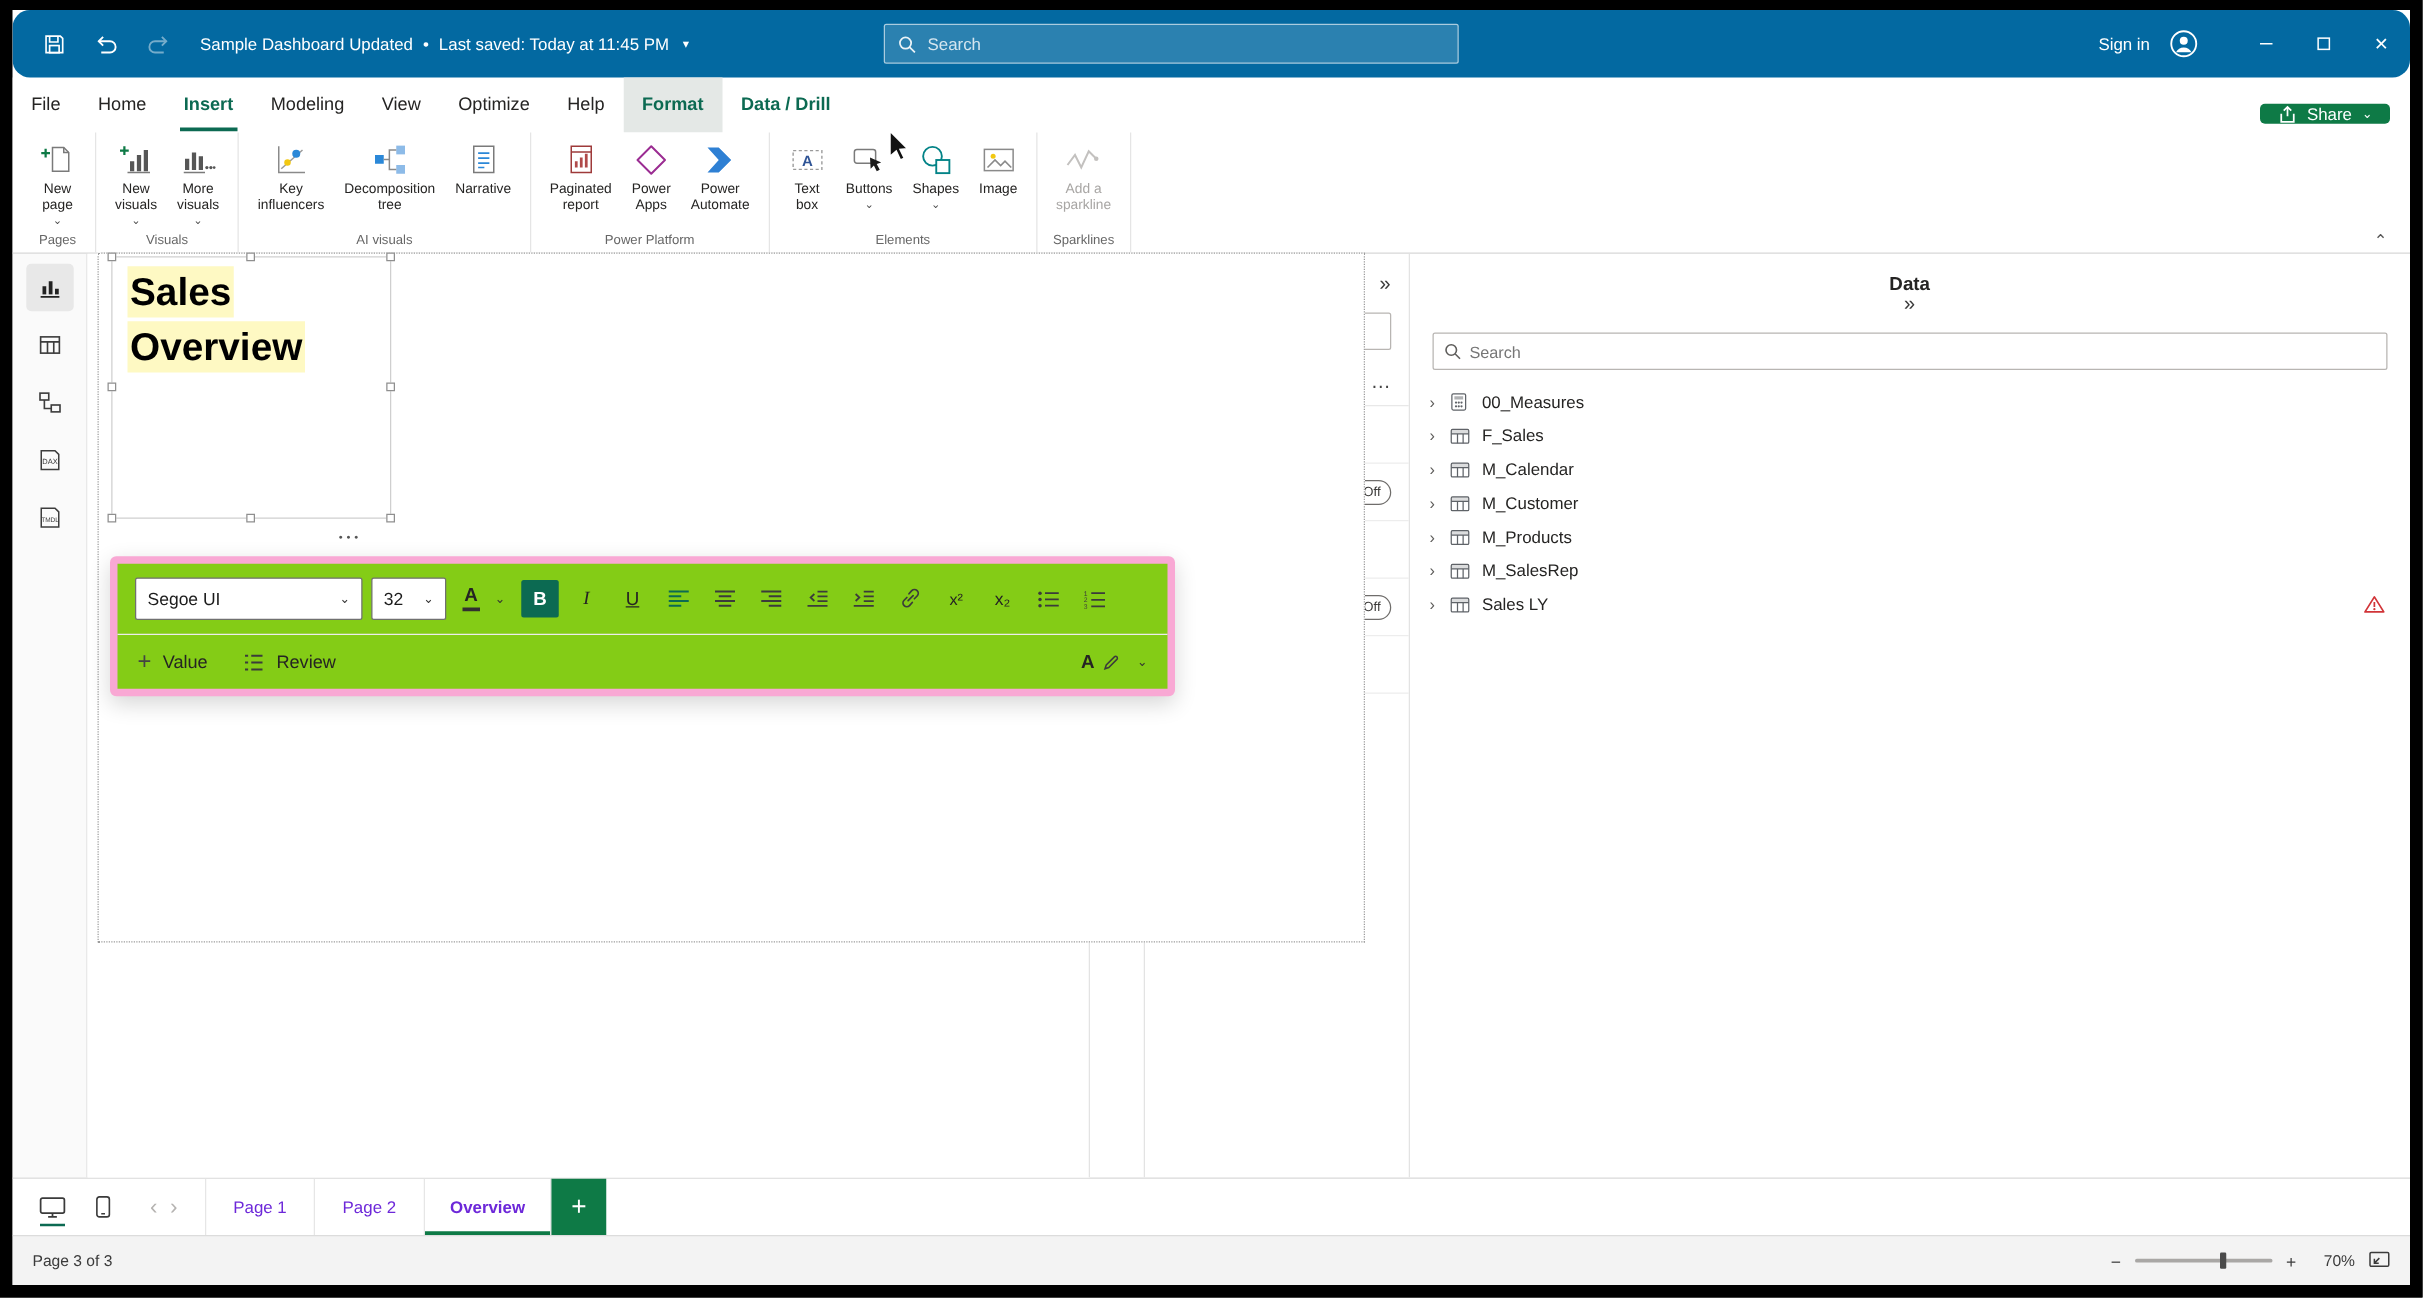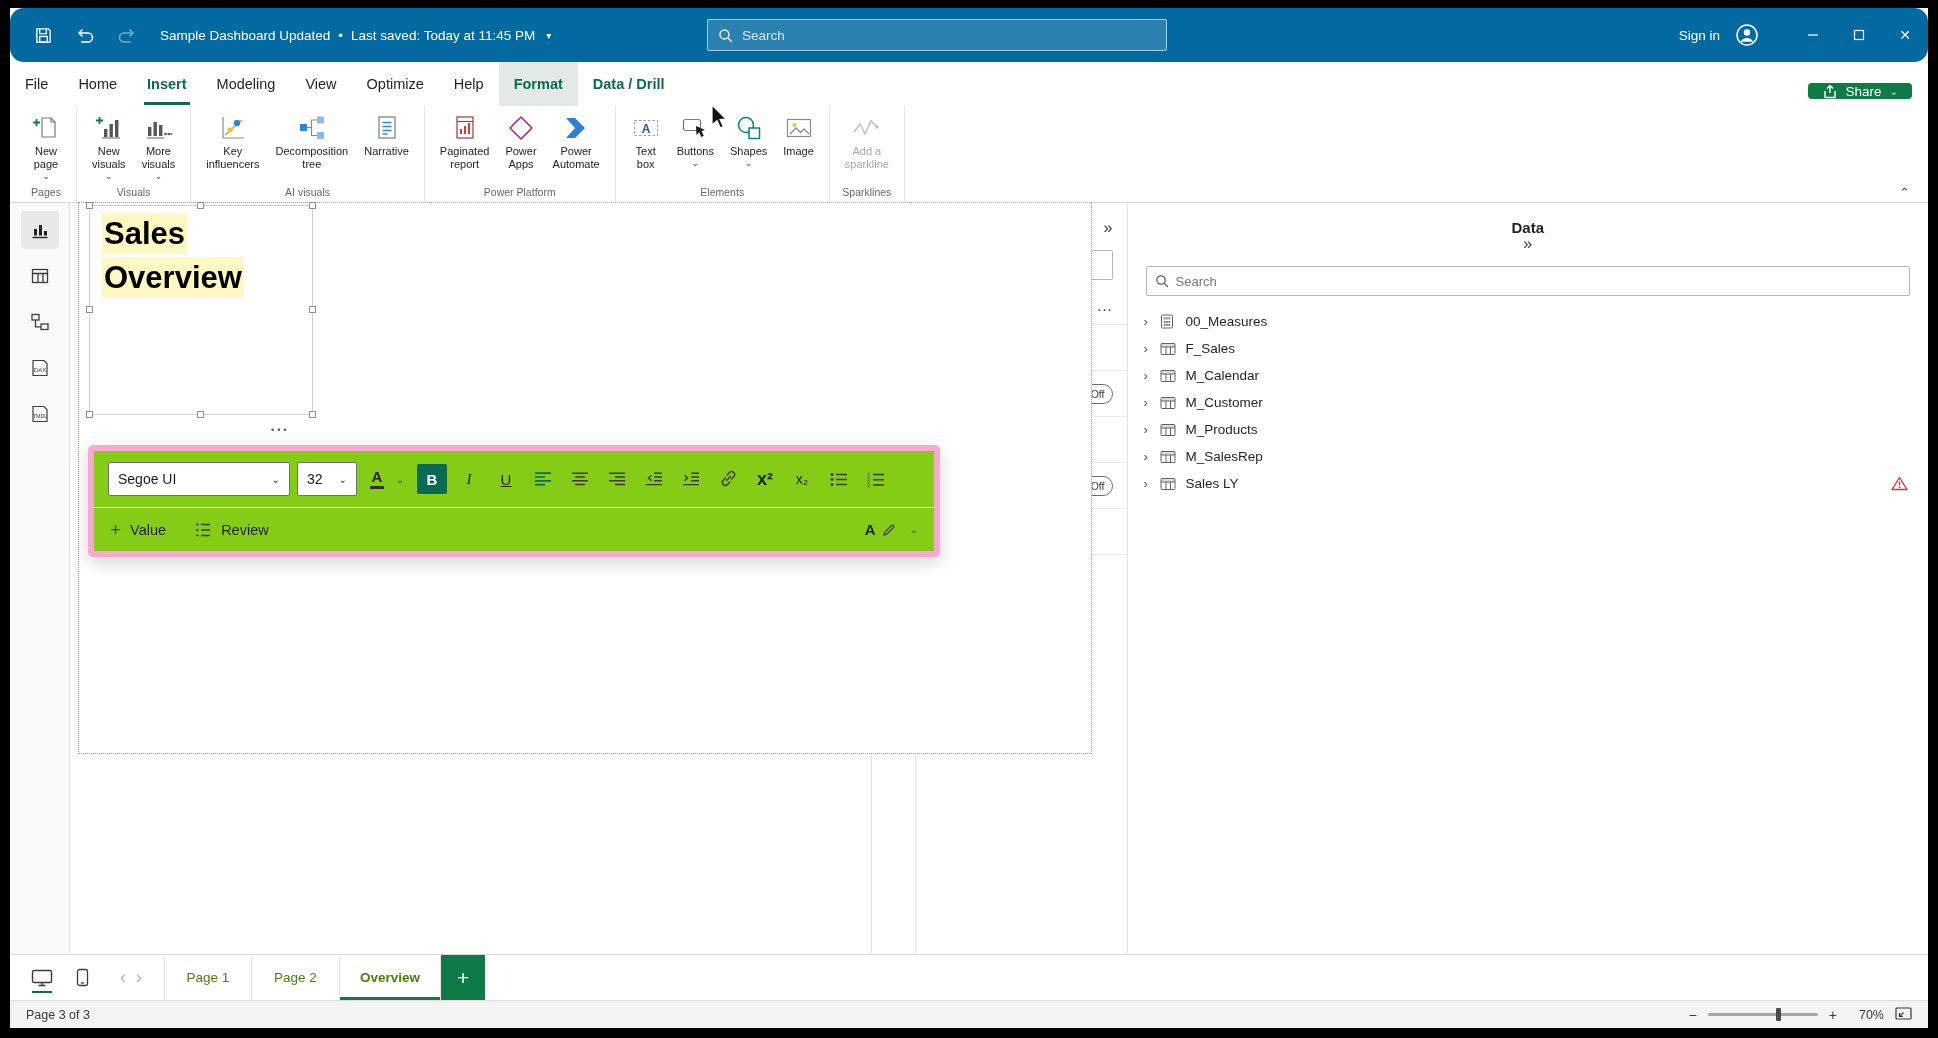--- a/index.html
+++ b/index.html
@@ -116,28 +116,28 @@
   .dp-warning{margin-left:auto;display:flex;}
 
   
   .pages-bar{height:46px;background:#fff;border-top:1px solid #d9d9d9;display:flex;align-items:stretch;flex:0 0 auto;}
   .pb-views{display:flex;align-items:center;gap:4px;padding:0 10px 0 14px;}
   .view-btn{width:36px;height:36px;display:flex;align-items:center;justify-content:center;position:relative;background:none;border:none;cursor:pointer;}
   .view-btn.active::after{content:"";position:absolute;bottom:3px;left:8px;right:8px;height:2px;background:#0C6A52;}
   .pb-nav{display:flex;align-items:center;gap:10px;padding:0 10px;color:#b5b3b1;font-size:18px;}
   .pb-nav span{cursor:pointer;}
   .pb-tabs{display:flex;align-items:stretch;margin-left:12px;}
-  .page-tab{min-width:88px;display:flex;align-items:center;justify-content:center;font-size:13.5px;color:#4d7c0f;border-right:1px solid #e6e6e6;padding:0 20px;cursor:pointer;position:relative;}
+  .page-tab{min-width:88px;display:flex;align-items:center;justify-content:center;font-size:13.5px;color:#6d28d9;border-right:1px solid #e6e6e6;padding:0 20px;cursor:pointer;position:relative;}
   .page-tab:first-child{border-left:1px solid #e6e6e6;}
   .page-tab.active{font-weight:bold;}
   .page-tab.active::after{content:"";position:absolute;left:0;right:0;bottom:0;height:3px;background:#0E7A46;}
   .new-page-btn{width:44px;background:#0E7A46;color:#fff;font-size:21px;display:flex;align-items:center;justify-content:center;border:none;cursor:pointer;}
 
   
-  .status-bar{height:28px;background:#f3f3f3;border-top:1px solid #dcdcdc;display:flex;align-items:center;padding:0 16px;font-size:12.5px;color:#3b3b3b;flex:0 0 auto;}
+  .status-bar{height:40px;background:#f3f3f3;border-top:1px solid #dcdcdc;display:flex;align-items:center;padding:0 16px;font-size:12.5px;color:#3b3b3b;flex:0 0 auto;}
   .zoom-cluster{margin-left:auto;display:flex;align-items:center;gap:11px;}
   .zoom-glyph{font-size:14px;color:#3b3b3b;cursor:pointer;background:none;border:none;}
   .zoom-track{width:110px;height:3px;background:#a9a7a5;position:relative;border-radius:2px;cursor:pointer;}
   .zoom-handle{position:absolute;left:62%;top:-5px;width:5px;height:13px;background:#4a4a4a;border-radius:1px;cursor:pointer;}
   .zoom-pct{width:36px;text-align:right;}
 
   .mouse-cursor{position:absolute;left:700px;top:96px;z-index:50;pointer-events:none;}
 </style>
 </head>
 <body>
@@ -512,21 +512,21 @@
                 <path d="M2.5 4.2l3 2.8-3 2.8" fill="none" stroke="#3b3b3b" stroke-width="1.4"></path>
               </svg>
           </button>
           <button class="tbtn">
             <svg width="19" height="18" viewBox="0 0 19 18">
                 <path d="M7.5 10.5l4-4" stroke="#3b3b3b" stroke-width="1.4" fill="none" stroke-linecap="round"></path>
                 <path d="M6.5 8l-2.2 2.2a3 3 0 0 0 4.3 4.3L10.8 12" fill="none" stroke="#3b3b3b" stroke-width="1.4" stroke-linecap="round"></path>
                 <path d="M12.5 9l2.2-2.2a3 3 0 0 0-4.3-4.3L8.2 5" fill="none" stroke="#3b3b3b" stroke-width="1.4" stroke-linecap="round"></path>
               </svg>
           </button>
-          <button class="tbtn" style="font-size:18px;font-weight:bold;">x²</button>
+          <button class="tbtn" style="font-size:13px;">x²</button>
           <button class="tbtn" style="font-size:14px;">x₂</button>
           <button class="tbtn">
             <svg width="18" height="15" viewBox="0 0 18 15">
                 <circle cx="2" cy="2.5" r="1.4" fill="#3b3b3b"></circle>
                 <circle cx="2" cy="7.5" r="1.4" fill="#3b3b3b"></circle>
                 <circle cx="2" cy="12.5" r="1.4" fill="#3b3b3b"></circle>
                 <path d="M6 2.5h11M6 7.5h11M6 12.5h11" stroke="#3b3b3b" stroke-width="1.4"></path>
               </svg>
           </button>
           <button class="tbtn">

